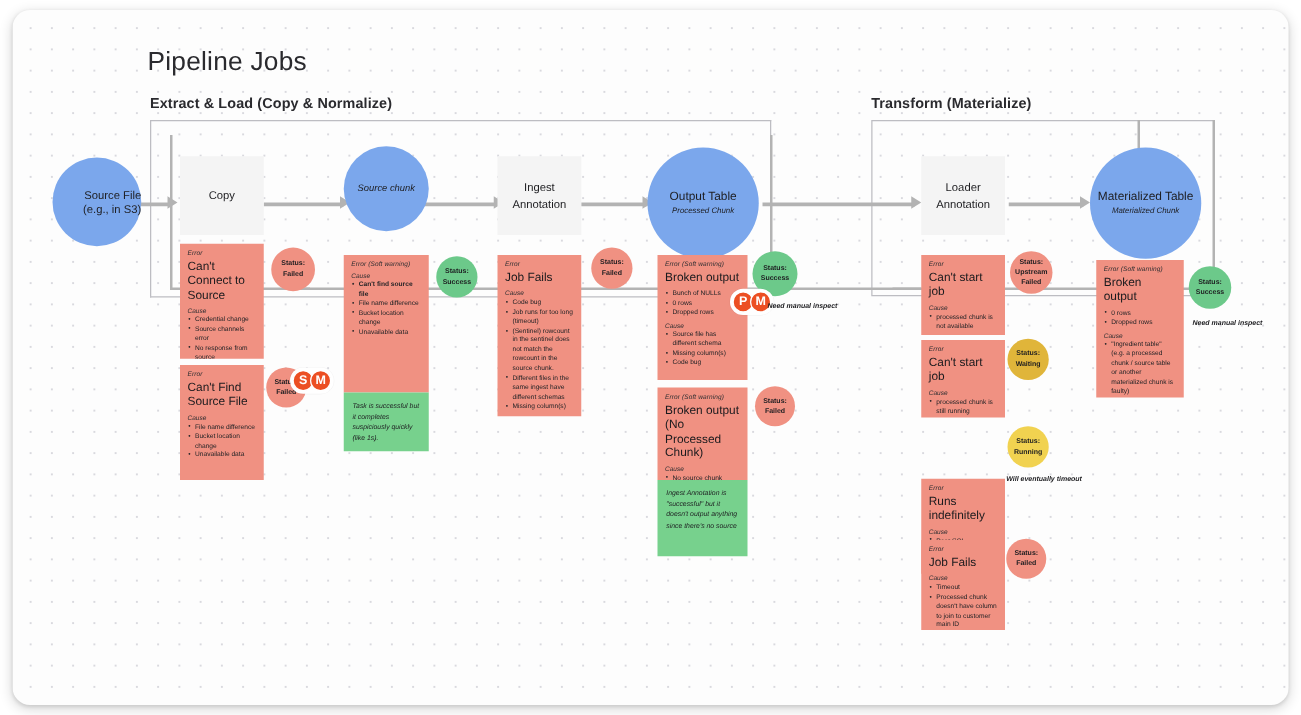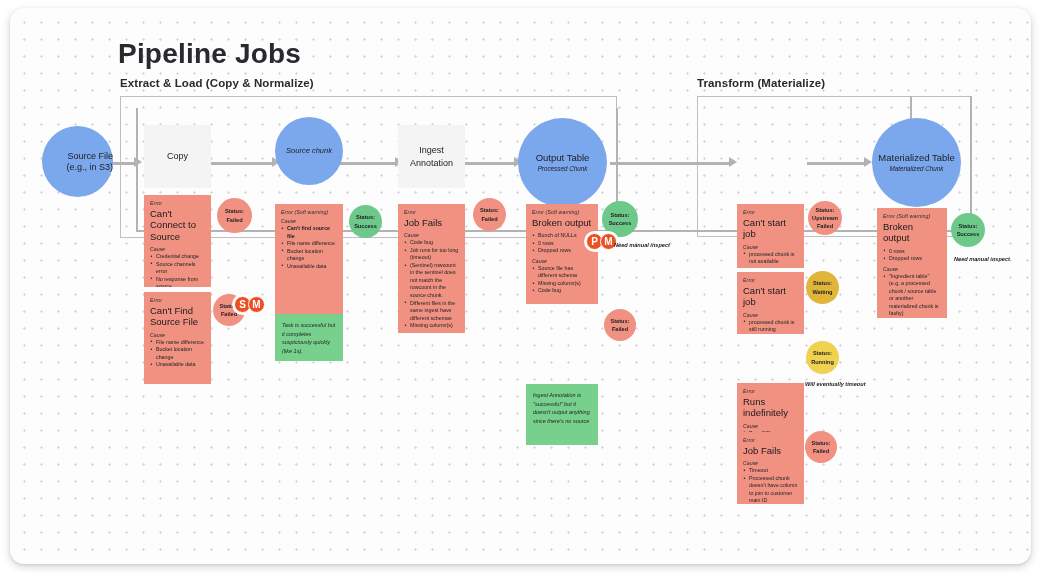--- a/index.html
+++ b/index.html
@@ -18,21 +18,21 @@
     background-size: 17px 17px;
     background-position: 6px 6px;
     border-radius: 14px;
     box-shadow: 0 3px 10px rgba(0,0,0,0.16), 0 1px 3px rgba(0,0,0,0.10);
     overflow: hidden;
   }
   .abs { position: absolute; }
 
   
   .page-title {
-    font-size: 28px; font-weight: 700; color: #2a2a2e;
+    font-size: 21px; font-weight: 400; color: #2a2a2e;
     letter-spacing: .2px;
   }
   .section-title {
     font-size: 11.5px; font-weight: bold; color: #2a2a2e;
     letter-spacing: .1px;
   }
   .section-box {
     border: 1px solid #bdbdc2;
     background: transparent;
   }
@@ -201,20 +201,23 @@
 
   <div class="abs rect-node" style="left:388px; top:117px; width:67px; height:63px;">
     <span>Ingest Annotation</span>
   </div>
 
   <div class="abs circle-node big" style="left:508px; top:110px; width:89px; height:89px;">
     <div class="cn-title">Output Table</div>
     <div class="cn-sub">Processed Chunk</div>
   </div>
 
+  <div class="abs rect-node" style="left:727px; top:117px; width:67px; height:63px;">
+    <span>Loader Annotation</span>
+  </div>
 
   <div class="abs circle-node big" style="left:862px; top:110px; width:89px; height:89px;">
     <div class="cn-title">Materialized Table</div>
     <div class="cn-sub">Materialized Chunk</div>
   </div>
 
   <div class="abs card" style="left:134px; top:187px; width:67px; height:92px;">
     <div class="err-label">Error</div>
     <div class="err-title">Can't Connect to Source</div>
     <div class="cause-label">Cause</div>
@@ -308,20 +311,28 @@
     <span>Success</span>
   </div>
 
   <div class="abs avatar-pill" style="left:574px; top:223px;">
     <div class="avatar">P</div>
     <div class="avatar">M</div>
   </div>
 
   <div class="abs annot" style="left:604px; top:234px;">Need manual inspect</div>
 
+  <div class="abs card" style="left:516px; top:302px; width:72px; height:74px;">
+    <div class="err-label">Error (Soft warning)</div>
+    <div class="err-title">Broken output (No Processed Chunk)</div>
+    <div class="cause-label">Cause</div>
+    <ul>
+      <li>No source chunk</li>
+    </ul>
+  </div>
 
   <div class="abs note" style="left:516px; top:376px; width:72px; height:61px;">Ingest Annotation is "successful" but it doesn't output anything since there's no source</div>
 
   <div class="abs badge failed" style="left:594px; top:301px; width:32px; height:32px;">
     <span>Status:</span>
     <span>Failed</span>
   </div>
 
   <div class="abs card" style="left:727px; top:196px; width:67px; height:64px;">
     <div class="err-label">Error</div>

